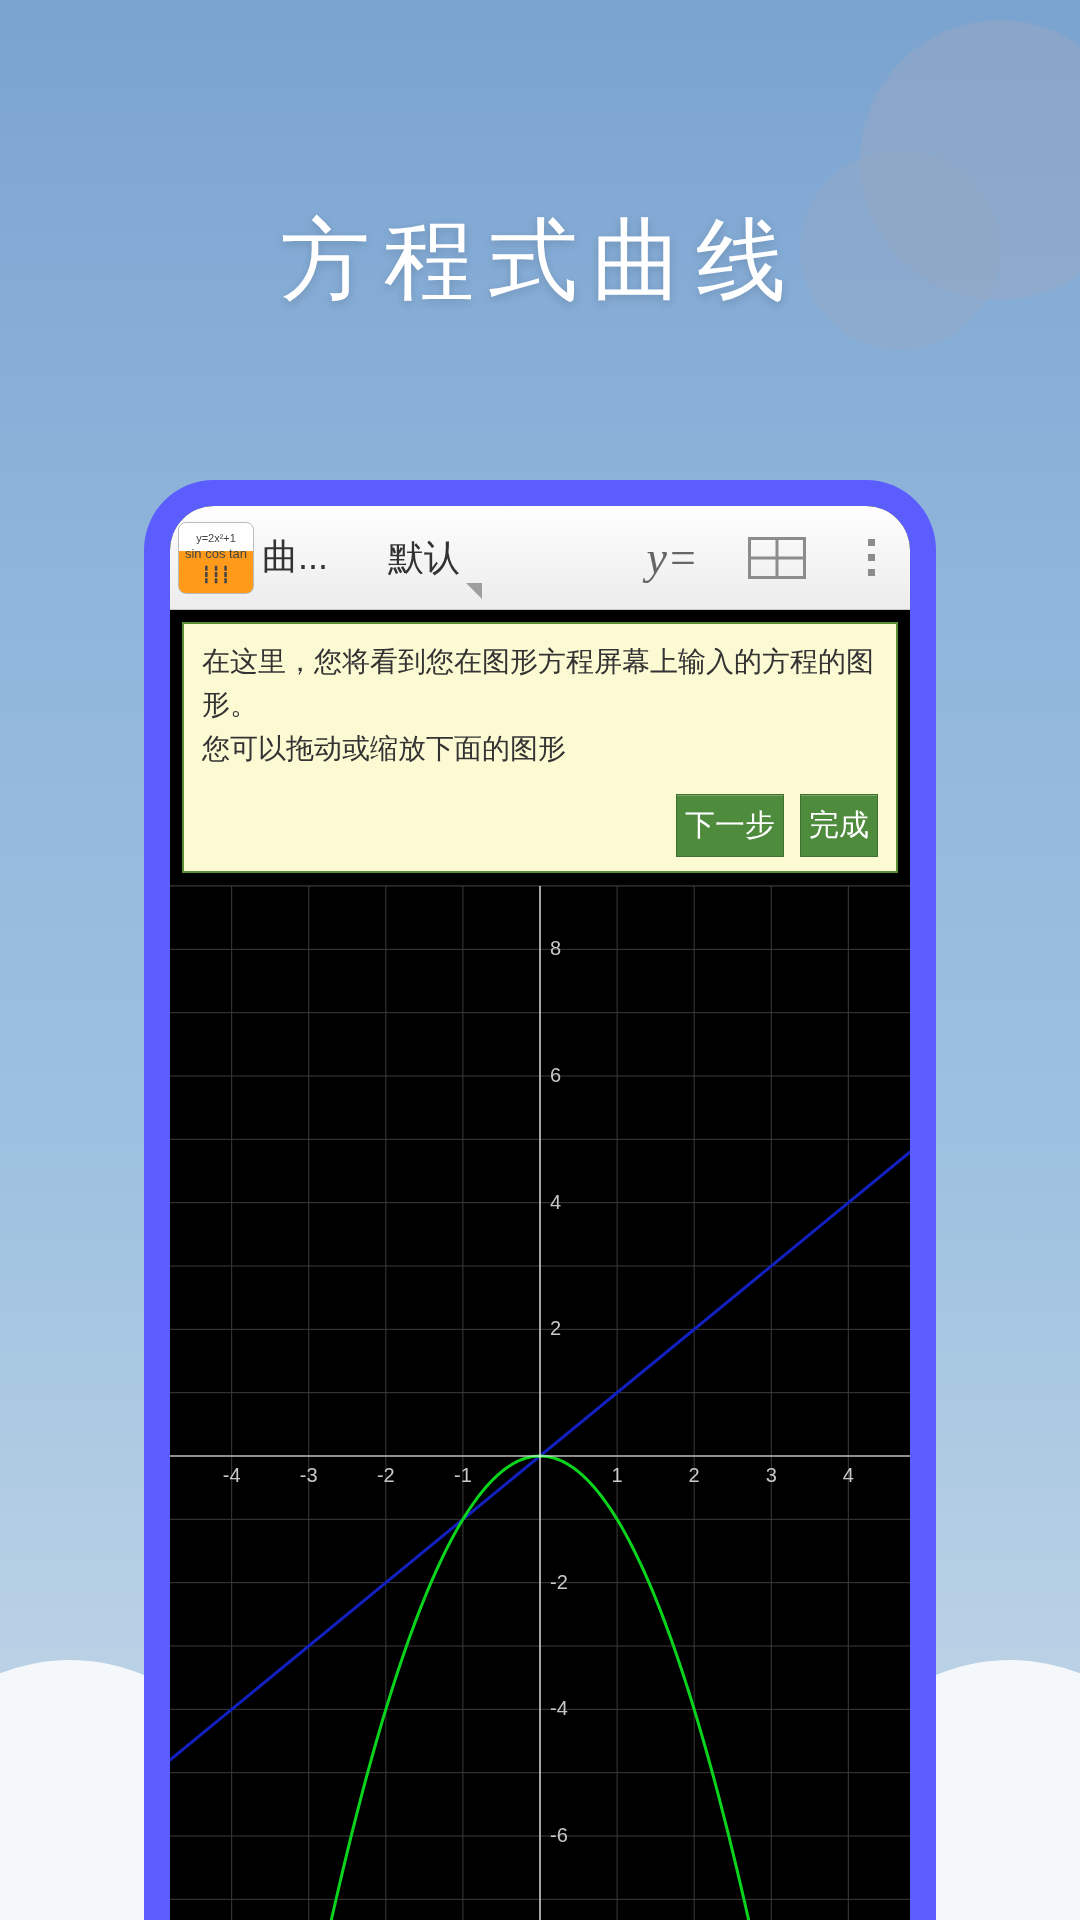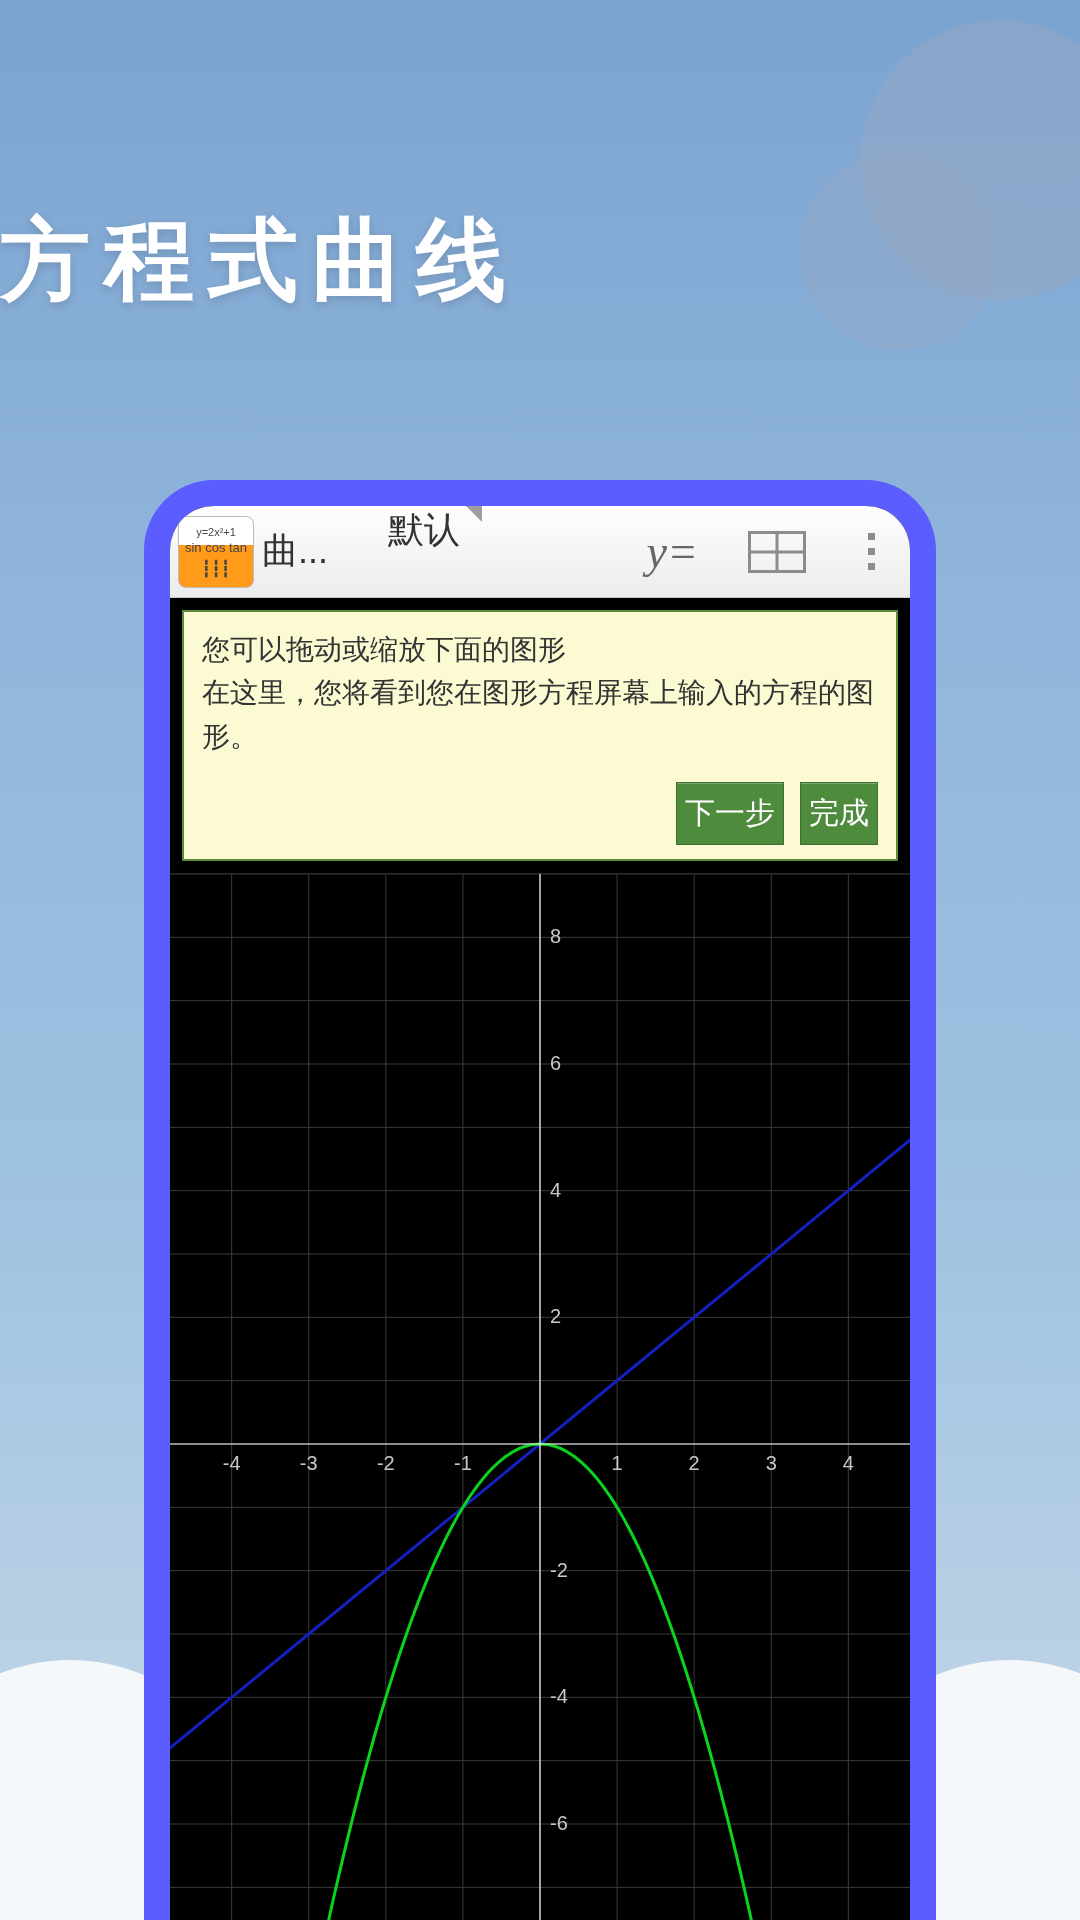--- a/index.html
+++ b/index.html
@@ -32,24 +32,24 @@
   }
   .cloud-bl1 { width: 380px; height: 380px; bottom: -120px; left: -120px; }
   .cloud-bl2 { width: 260px; height: 260px; bottom: -60px; left: 120px; }
   .cloud-br1 { width: 380px; height: 380px; bottom: -120px; right: -120px; }
   .cloud-br2 { width: 260px; height: 260px; bottom: -60px; right: 120px; }
 
   .hero-title {
     position: absolute;
     top: 200px;
     left: 0; right: 0;
-    text-align: left;
+    text-align: center;
     color: #ffffff;
     font-size: 90px;
-    font-weight: 700;
+    font-weight: 400;
     letter-spacing: 14px;
     text-shadow: 0 3px 8px rgba(0,0,0,0.15);
   }
 
   
   .phone {
     position: absolute;
     top: 480px;
     left: 50%;
     transform: translateX(-50%);
@@ -64,21 +64,21 @@
     height: 100%;
     background: #000;
     border-radius: 44px 44px 0 0;
     overflow: hidden;
     display: flex;
     flex-direction: column;
   }
 
   
   .toolbar {
-    height: 92px;
+    height: 104px;
     background: linear-gradient(#fefefe, #ececec);
     display: flex;
     align-items: center;
     border-bottom: 1px solid #c8c8c8;
   }
   .app-icon {
     width: 76px; height: 72px;
     margin-left: 8px;
     background: linear-gradient(#fff 0 40%, #ff9a1a 40% 100%);
     border-radius: 8px;
@@ -96,25 +96,25 @@
   .app-icon .dots { font-size: 16px; color:#444; line-height:1; margin-top:6px;}
 
   .tool-label {
     font-size: 36px;
     color: #333;
     margin-left: 8px;
     font-weight: 500;
   }
   .tool-dd {
     display: flex;
-    align-items: flex-start;
+    align-items: flex-end;
     gap: 6px;
     margin-left: 60px;
     height: 100%;
-    padding-bottom: 24px;
+    padding-bottom: 6px;
   }
   .tool-dd .dd-text { font-size: 36px; color:#333; padding-bottom:20px; }
   .tri {
     width: 0; height: 0;
     border-left: 16px solid transparent;
     border-top: 16px solid #9e9e9e;
     margin-bottom: 4px;
   }
   .spacer { flex: 1; }
   .yeq {
@@ -221,22 +221,22 @@
       <div class="yeq">y=</div>
       <div class="table-icon"></div>
       <div class="kebab">
         <span></span>
           <span></span>
           <span></span>
       </div>
     </div>
 
     <div class="hint">
+      <div>在这里，您将看到您在图形方程屏幕上输入的方程的图形。</div>
       <div>您可以拖动或缩放下面的图形</div>
-      <div>在这里，您将看到您在图形方程屏幕上输入的方程的图形。</div>
       <div class="hint-buttons">
         <button class="hint-btn">下一步</button>
         <button class="hint-btn">完成</button>
       </div>
     </div>
 
     <div class="chart-wrap">
       <svg id="chart-svg" viewBox="0 0 740 1140" preserveAspectRatio="xMidYMin slice">
           <line x1="61.66666666666665" y1="0" x2="61.66666666666665" y2="1140" class="grid"></line>
           <line x1="138.75" y1="0" x2="138.75" y2="1140" class="grid"></line>

